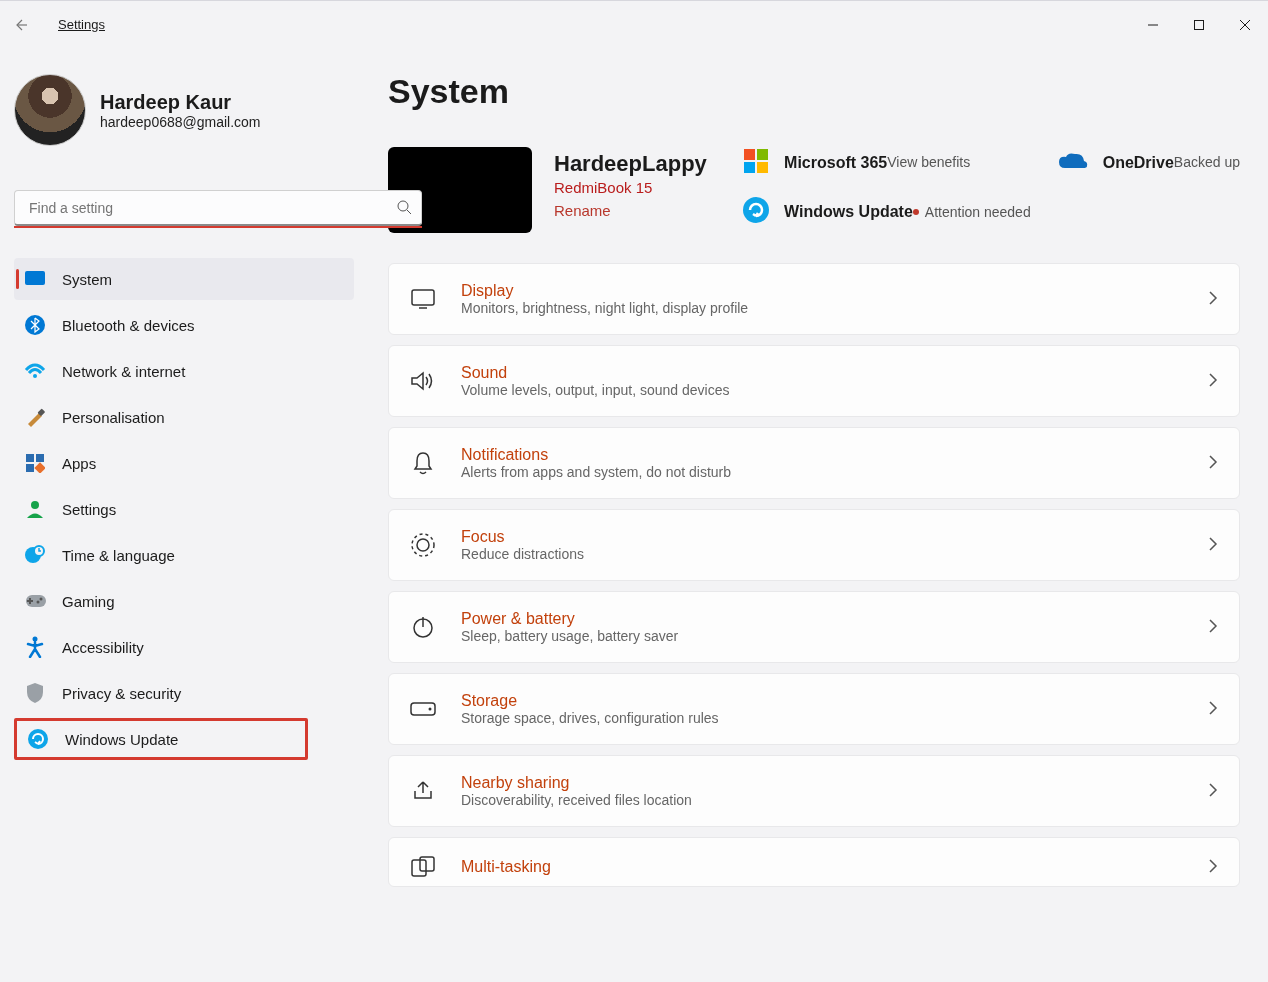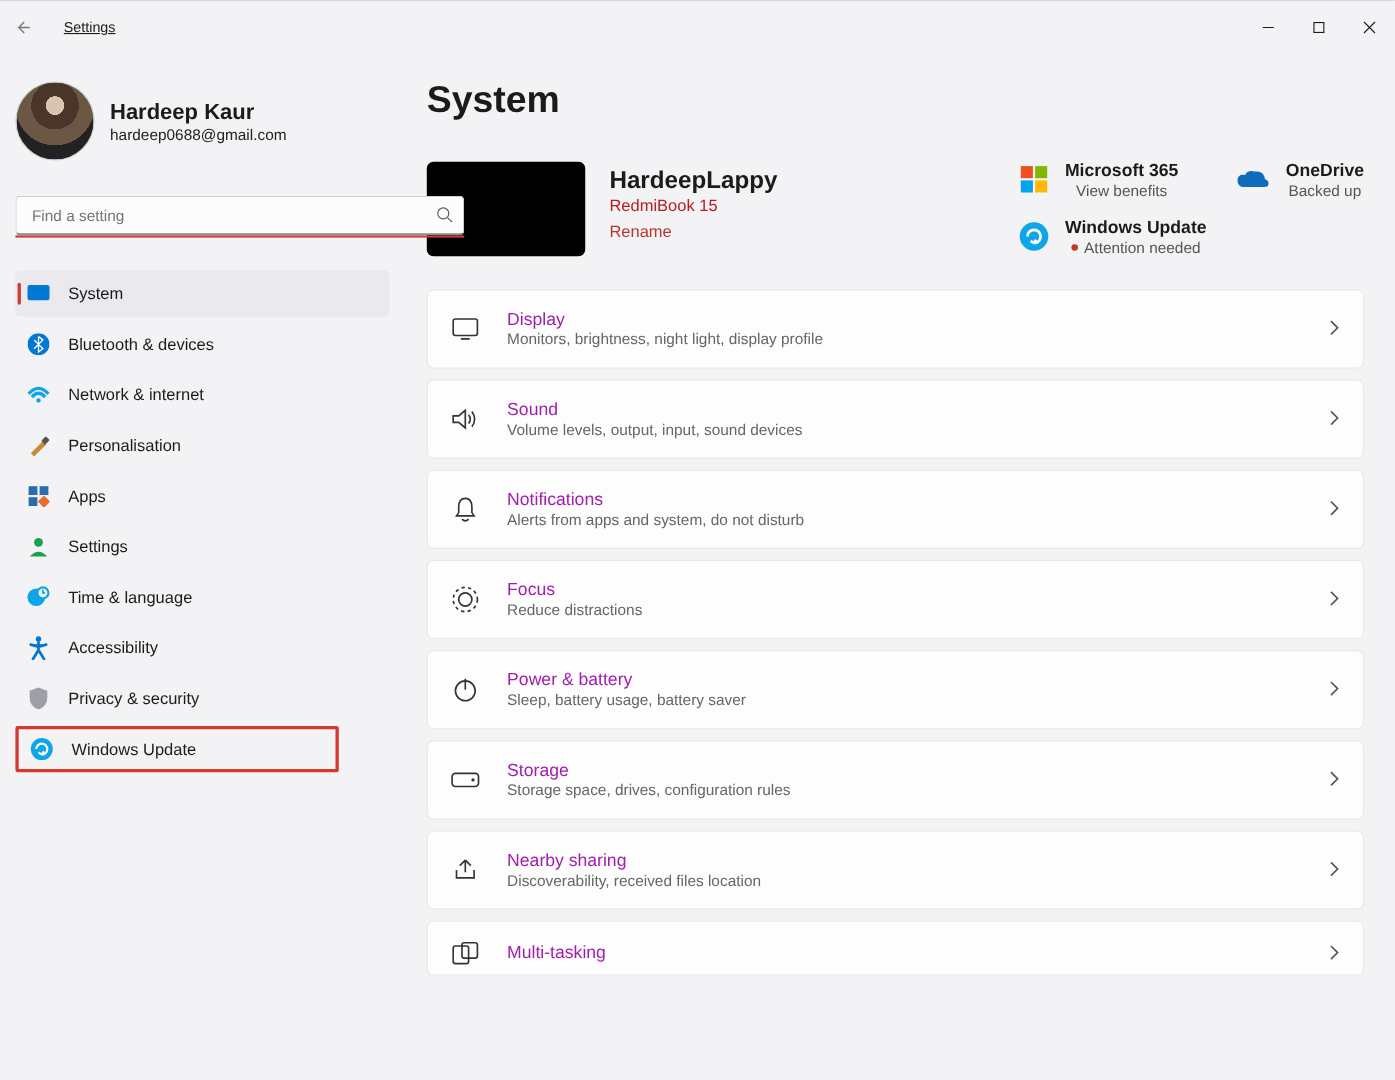--- a/index.html
+++ b/index.html
@@ -31,21 +31,21 @@
   
   .shell { display:flex; height: calc(982px - 48px); }
   .sidebar { width: 360px; padding: 12px 6px 0 14px; }
   .main { flex:1; padding: 24px 28px 0 28px; overflow-y:hidden;}
   
   .user-row { display:flex; align-items:center; gap:14px; padding: 14px 0 14px 0;}
   .avatar { width:72px; height:72px; border-radius:50%; background:#111; background: radial-gradient(circle at 50% 30%, #d9c4b0 0 14%, #4a352a 0 36%, #6a5744 0 60%, #222 0 100%); border:1px solid #ccc;}
   .user-name { font-weight:600; font-size:20px;}
   .user-email { font-size:14px; color:#222;}
   
-  .search-wrap { margin-top: 18px; position:relative; width: 408px;}
+  .search-wrap { margin-top: 30px; position:relative; width: 408px;}
   .search-wrap input {
     width:100%; height:36px; border:1px solid #d0d0d0; border-radius:4px;
     padding: 0 36px 0 14px; font-size:14px; background:#fcfcfd;
     border-bottom:2px solid #8a8a8a;
   }
   .search-wrap .mag { position:absolute; right:10px; top:9px; color:#555;}
   .search-wrap::after { content:""; position:absolute; left:0; right:0; bottom:-2px; height:2px; background:#d43a2f;}
   
   .nav { margin-top: 32px; display:flex; flex-direction:column; gap:4px;}
   .nav-item {
@@ -59,33 +59,33 @@
   
   .page-title { font-size:34px; font-weight:600; margin-bottom: 36px;}
   .device-bar { display:flex; align-items:flex-start; gap:22px; margin-bottom: 30px; flex-wrap:wrap;}
   .device-thumb { width:144px; height:86px; background:#000; border-radius:6px;}
   .device-info { display:flex; flex-direction:column; gap:2px; padding-top:4px;}
   .device-name { font-size:22px; font-weight:600;}
   .device-model { font-size:15px; color:#b91c1c;}
   .device-rename { font-size:15px; color:#b8372c; margin-top:4px;}
   .status-tiles { margin-left:auto; display:grid; grid-template-columns: auto auto; gap: 18px 26px; }
   .status-tile { display:flex; align-items:center; gap:14px;}
-  .status-tile .txt { display:flex; flex-direction:column;align-items:center;}
+  .status-tile .txt { display:flex; flex-direction:row;}
   .status-tile .t1 { font-weight:600; font-size:16px;}
   .status-tile .t2 { font-size:14px; color:#555;}
   .attn { color:#424242; display:flex; align-items:center; gap:6px;}
   .attn::before { content:""; width:6px; height:6px; border-radius:50%; background:#c0392b;}
   
   .card-list { display:flex; flex-direction:column; gap:10px;}
   .card {
     background:#fdfdfd; border:1px solid #e8e8ea; border-radius:6px;
     padding: 18px 20px; display:flex; align-items:center; gap:24px;
   }
   .card .cicon { width:28px; display:flex; align-items:center; justify-content:center; color:#333;}
-  .card .ctitle { font-size:16px; color:#a21caf;}
+  .card .ctitle { font-size:16px; color:#c2410c;}
   .card .csub { font-size:14px; color:#666;}
   .card .chev { margin-left:auto; color:#555;}
 </style>
 </head>
 <body>
 
 <div class="titlebar">
   <div class="titlebar-left">
     <div class="title-back">
       <svg width="16" height="16" viewBox="0 0 16 16" fill="none">
@@ -197,20 +197,31 @@
       <div class="nav-item">
         <span class="nav-icon">
             <svg width="22" height="22">
               <circle cx="9" cy="11" r="8" fill="#0ea5e9"></circle>
               <circle cx="15" cy="7" r="5" fill="#f3f3f5"></circle>
               <circle cx="15" cy="7" r="5" fill="none" stroke="#0ea5e9" stroke-width="2"></circle>
               <path d="M15 4 V7 H17" stroke="#0ea5e9" fill="none" stroke-width="1.5"></path>
             </svg>
           </span>
         <span>Time &amp; language</span>
+      </div>
+      <div class="nav-item">
+        <span class="nav-icon">
+            <svg width="24" height="18">
+              <rect x="2" y="3" width="20" height="12" rx="6" fill="#9aa0a6"></rect>
+              <circle cx="17" cy="7" r="1.5" fill="#555"></circle>
+              <circle cx="14" cy="10" r="1.5" fill="#555"></circle>
+              <path d="M6 6 V12 M3 9 H9" stroke="#555" stroke-width="2"></path>
+            </svg>
+          </span>
+        <span>Gaming</span>
       </div>
       <div class="nav-item">
         <span class="nav-icon">
             <svg width="20" height="22">
               <circle cx="10" cy="3" r="2.5" fill="#0078d4"></circle>
               <path d="M10 6 V13 M3 8 L10 10 L17 8 M10 13 L5 21 M10 13 L15 21" stroke="#0078d4" stroke-width="2.5" stroke-linecap="round"></path>
             </svg>
           </span>
         <span>Accessibility</span>
       </div>

